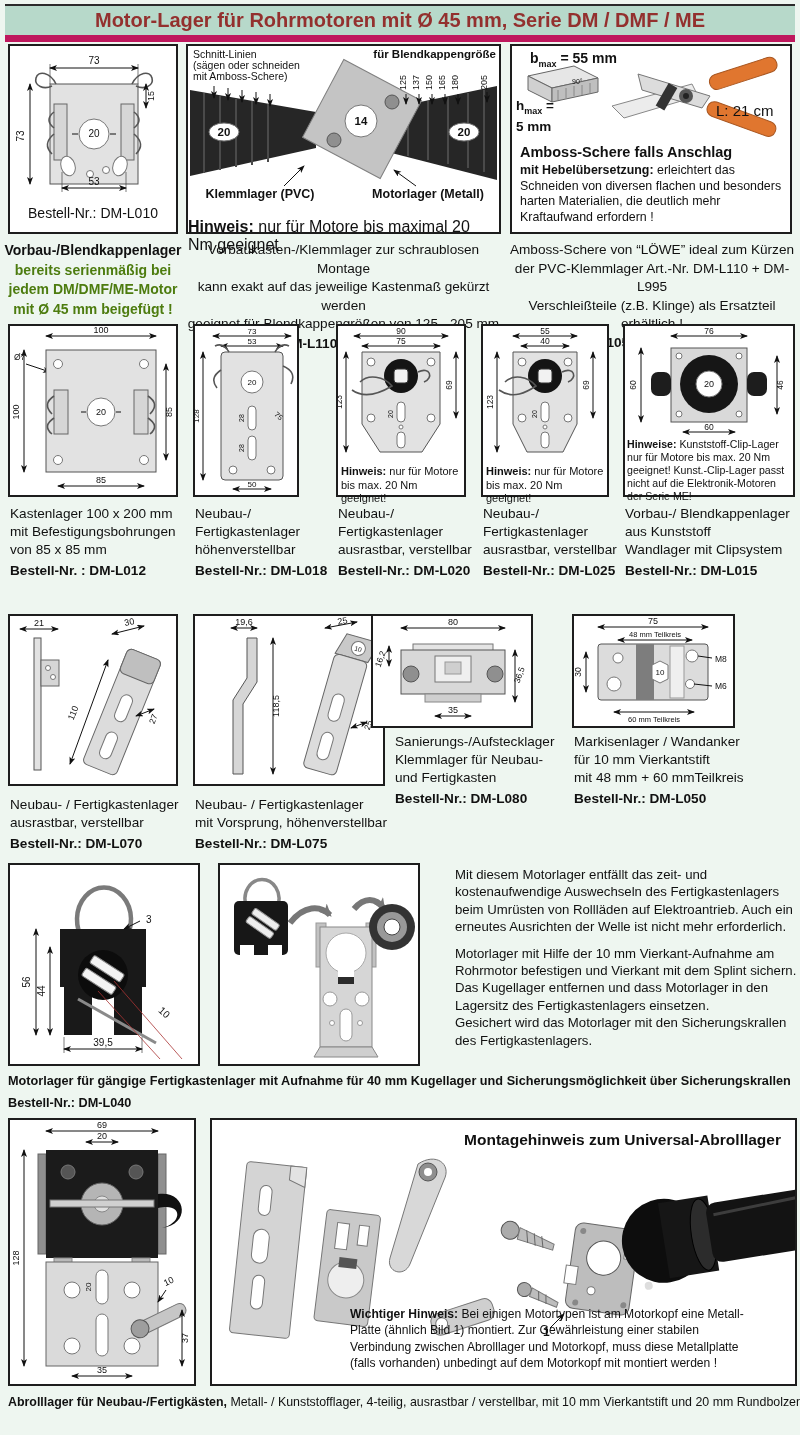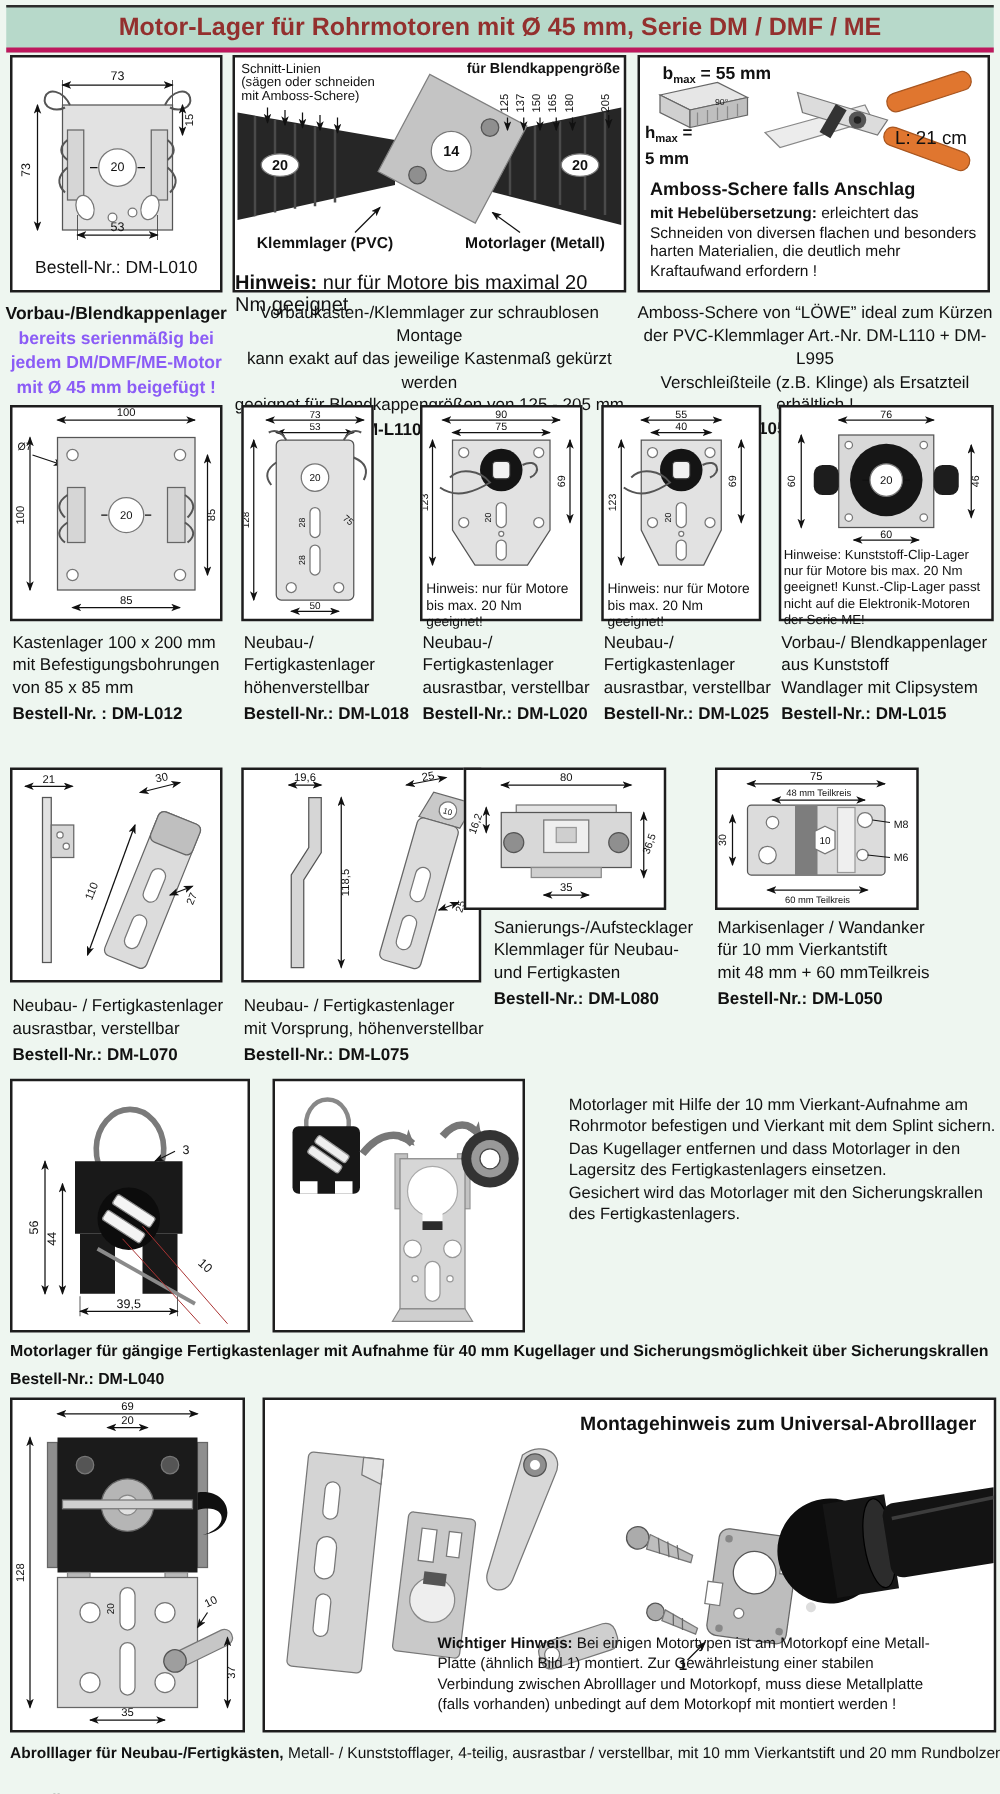--- a/index.html
+++ b/index.html
@@ -1,38 +1,38 @@
 <!DOCTYPE html>
 <html><head>
 <meta charset="utf-8">
 <style>
 *{margin:0;padding:0;box-sizing:border-box}
 html,body{width:800px;height:1435px}
 body{background:#eef6f0;font-family:"Liberation Sans",sans-serif;position:relative;overflow:hidden;color:#111}
-.header{position:absolute;left:5px;top:4px;width:790px;height:38px;background:#b7d9ca;border-top:2px solid #2b2b2b;border-bottom:4px solid #be185d;display:flex;align-items:center;justify-content:center}
+.header{position:absolute;left:5px;top:4px;width:790px;height:38px;background:#b7d9ca;border-top:2px solid #2b2b2b;border-bottom:7px solid #be185d;display:flex;align-items:center;justify-content:center}
 .header .t{font-size:20px;font-weight:bold;color:#93302e}
 .panel{position:absolute;background:#fff;border:2px solid #1d1d1d}
 .cap{position:absolute;font-size:13.6px;line-height:18px}
 .cap .b{font-weight:normal}
 .cap .ord{font-weight:bold;margin-top:3px}
-.red{color:#8b5cf6}
+.red{color:#4d7c0f}
 svg{display:block}
 svg text{font-family:"Liberation Sans",sans-serif;fill:#111}
 .t65{font-size:6.5px}.t7{font-size:7px}.t75{font-size:7.5px}.t8{font-size:8px}.t85{font-size:8.5px}
 .t9{font-size:9px}.t10{font-size:10px}.t105{font-size:10.5px}.t115{font-size:11.5px}.t12{font-size:12px}.t125{font-size:12.5px}
 .mid{text-anchor:middle}.end{text-anchor:end}.bb{font-weight:bold}
 .dl{stroke:#111;stroke-width:1;fill:none}
 .ex{stroke:#444;stroke-width:.7}
 .pl{fill:#e2e2e2;stroke:#555}
 .mt{fill:#d6d6d6;stroke:#666}
 .wh{fill:#fff;stroke:#777}
 .dk{fill:#191919}
 .wr{fill:none;stroke:#555;stroke-width:1.6}
 .hint{font-size:11px;line-height:13.5px;padding:1px 3px}
-.hint b{font-weight:normal}
+.hint b{font-weight:bold}
 #pA{left:8px;top:44px;width:170px;height:190px}
 #pA .ordline{text-align:center;font-size:14px;margin-top:1px}
 #capA{left:2px;top:241px;width:182px;text-align:center;font-size:14px;line-height:19.5px;font-weight:bold}
 #pB{left:186px;top:44px;width:315px;height:190px}
 #pB .band{text-align:left;font-size:16px;margin-top:14px}
 #capB{left:186px;top:241px;width:315px;text-align:center;font-size:13.6px;line-height:18.5px}
 #capB .ordline{text-align:left;padding-left:16px;font-weight:bold;margin-top:1px}
 #pC{left:510px;top:44px;width:282px;height:190px}
 #pC .sub{font-weight:bold;font-size:14.5px;padding:2px 0 0 8px}
 #pC .desc{font-size:12.4px;line-height:15.5px;padding:3px 6px 0 8px}
@@ -550,20 +550,21 @@
     <circle cx="112" cy="158" r="2.5" fill="#fff" stroke="#999"></circle>
     <circle cx="140" cy="158" r="2.5" fill="#fff" stroke="#999"></circle>
     <polygon points="100,182 152,182 158,192 94,192" fill="#cfcfcf" stroke="#888"></polygon>
     <circle cx="172" cy="62" r="23" fill="#333"></circle>
     <circle cx="172" cy="62" r="15" fill="#999"></circle>
     <circle cx="172" cy="62" r="8" fill="#fff" stroke="#444"></circle>
   </svg>
 </div>
 
 <div id="txt040">
+  <div>Mit diesem Motorlager entfällt das zeit- und kostenaufwendige Auswechseln des Fertigkastenlagers beim Umrüsten von Rollläden auf Elektroantrieb. Auch ein erneutes Ausrichten der Welle ist nicht mehr erforderlich.</div>
   <div class="gap">Motorlager mit Hilfe der 10 mm Vierkant-Aufnahme am Rohrmotor befestigen und Vierkant mit dem Splint sichern. Das Kugellager entfernen und dass Motorlager in den Lagersitz des Fertigkastenlagers einsetzen.</div>
   <div>Gesichert wird das Motorlager mit den Sicherungskrallen des Fertigkastenlagers.</div>
 </div>
 
 <div id="cap040">
   <div>Motorlager für gängige Fertigkastenlager mit Aufnahme für 40 mm Kugellager und Sicherungsmöglichkeit über Sicherungskrallen</div>
   <div class="ordline">Bestell-Nr.: DM-L040</div>
 </div>
 
 <div class="panel" id="p035a">

